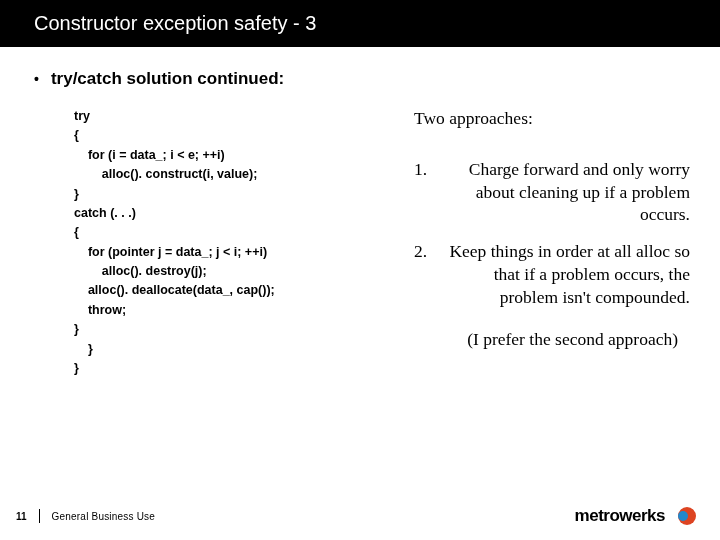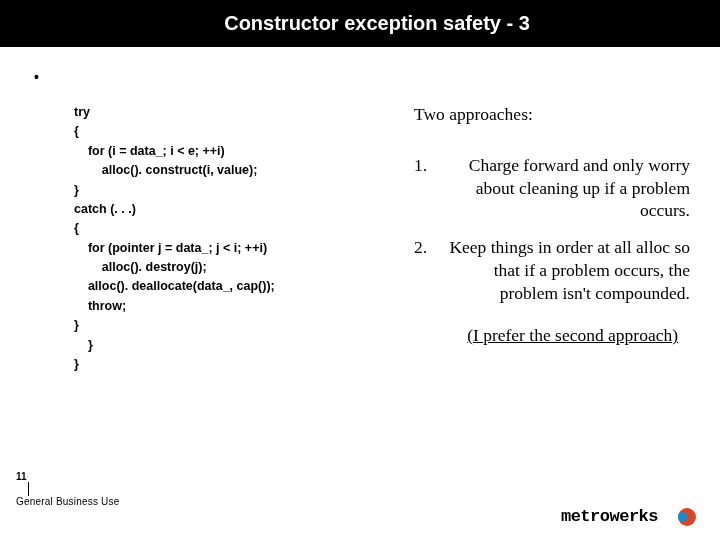--- a/index.html
+++ b/index.html
@@ -9,22 +9,21 @@
     background: #fff;
     font-family: Arial, Helvetica, sans-serif;
     position: relative;
     overflow: hidden;
   }
   .title-bar {
     background: #000;
     color: #fff;
     padding: 12px 0 12px 34px;
     font-size: 20px;
-    font-weight: bold;
-    text-align: center;
+    font-weight: normal;
   }
   .content {
     padding: 22px 30px 0 34px;
   }
   .bullet-line {
     font-size: 17px;
     font-weight: bold;
     margin-bottom: 18px;
     display: flex;
     align-items: center;
@@ -63,32 +62,30 @@
     flex: 0 0 22px;
   }
   .approach-body {
     flex: 1;
     text-align: right;
   }
   .prefer {
     text-align: right;
     padding-right: 12px;
     margin-top: 20px;
-    text-decoration: underline;
   }
   .footer {
     position: absolute;
     bottom: 14px;
     left: 0;
     right: 0;
     display: flex;
-    align-items: flex-start;
+    align-items: center;
     padding-left: 16px;
     padding-right: 24px;
-    flex-direction: column;
   }
   .page-num {
     font-size: 10px;
     font-weight: bold;
     color: #000;
   }
   .footer-sep {
     width: 1px;
     height: 14px;
     background: #000;
@@ -96,22 +93,21 @@
   }
   .footer-label {
     font-size: 10px;
     color: #000;
     letter-spacing: 0.2px;
   }
   .logo {
     margin-left: auto;
     display: flex;
     align-items: center;
-    gap: 20px;
-    font-family: Liberation Mono, monospace;
+    gap: 13px;
   }
   .logo-text {
     font-size: 17px;
     font-weight: bold;
     letter-spacing: -0.5px;
   }
   .logo-mark {
     position: relative;
     width: 18px;
     height: 18px;
@@ -137,20 +133,21 @@
 <body>
 
 <div class="title-bar">
   <span>Constructor exception safety - 3</span>
 </div>
 
 <div class="content">
 
   <div class="bullet-line">
     <span class="bullet-dot">•</span>
+    <span>try/catch solution continued:</span>
   </div>
 
   <div class="columns">
 
     <div class="code-col">try
 {
     for (i = data_; i &lt; e; ++i)
         alloc(). construct(i, value);
 }
 catch (. . .)

